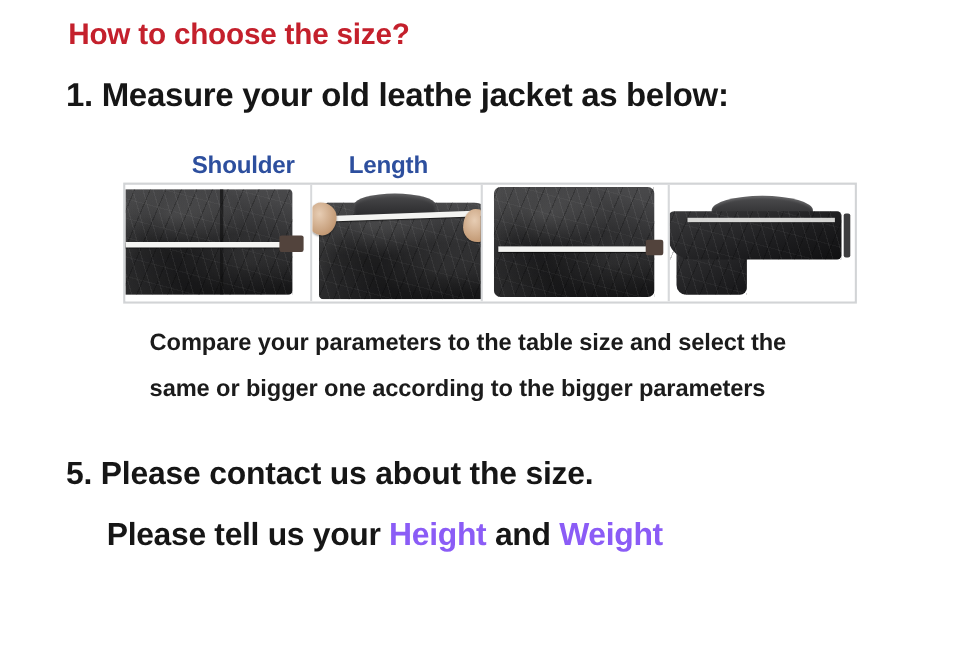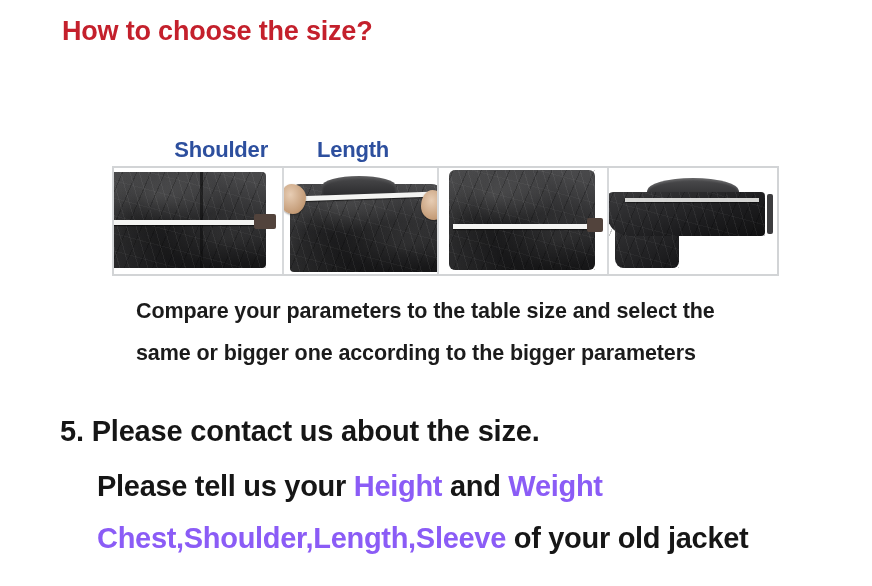--- a/index.html
+++ b/index.html
@@ -248,20 +248,21 @@
   .contact-l3 { left: 97px; top: 522px; }
   .red { color: #8b5cf6; }
 </style>
 </head>
 <body>
 
 <div id="page">
 
   <div class="headline">How to choose the size?</div>
 
+  <div class="step1">1. Measure your old leathe jacket as below:</div>
 
   <div class="labels-row">
     <div class="meas-label c1">Shoulder</div>
     <div class="meas-label c2">Length</div>
   </div>
 
   <div class="photo-strip">
 
     <div class="photo-cell cell-chest" aria-label="leather jacket laid flat with tape measure across the chest">
       <div class="leather chest-body"></div>
@@ -298,17 +299,14 @@
     <span class="pline">Compare your parameters to the table size and select the</span>
     <span class="pline">same or bigger one according to the bigger parameters</span>
   </div>
 
   <div class="step2">5. Please contact us about the size.</div>
 
   <div class="contact-line contact-l2">
     <span>Please tell us your </span><span class="red">Height</span><span> and </span><span class="red">Weight</span>
   </div>
 
-  <div class="contact-line contact-l3">
-    <span class="red">Chest,Shoulder,Length,Sleeve</span><span> of your old jacket</span>
-  </div>
 
 </div>
 
 </body></html>

